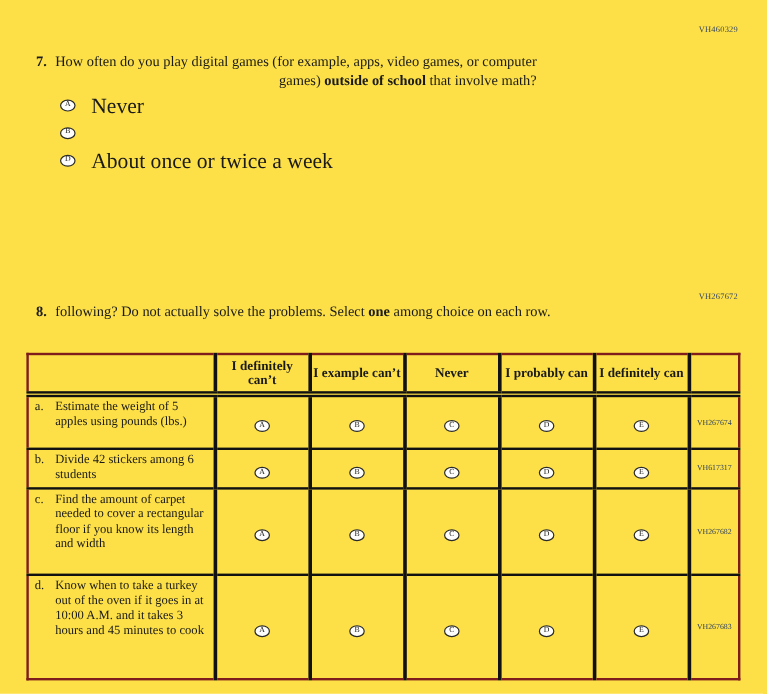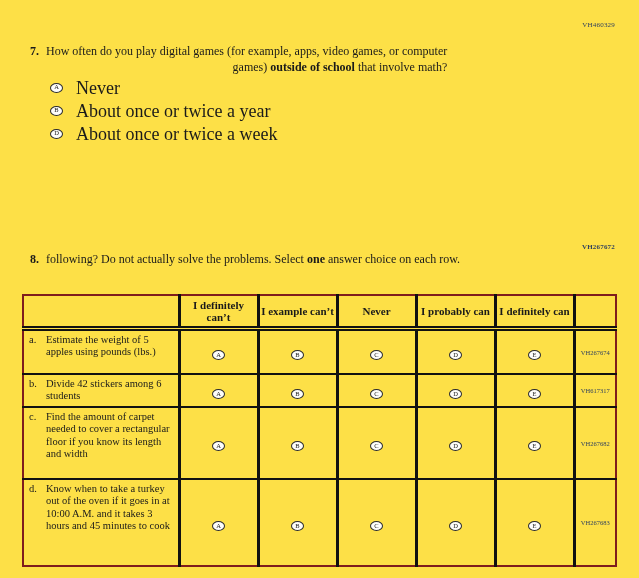--- a/index.html
+++ b/index.html
@@ -14,21 +14,21 @@
   }
   .vh-code {
     position: absolute;
     right: 24px;
     font-size: 7px;
     letter-spacing: 0.2px;
     color: #31425e;
     text-align: right;
   }
   .code-q7 { top: 21px; }
-  .code-q8 { top: 243px; font-weight: bold; }
+  .code-q8 { top: 243px; }
 
   .question {
     position: absolute;
     left: 30px;
     display: flex;
   }
   .q7 { top: 43px; }
   .q8 { top: 251px; }
   .qnum {
     font-weight: bold;
@@ -130,38 +130,37 @@
         <div class="option">
           <span class="bubble">
               <span class="bletter">A</span>
             </span>
           <span class="olabel">Never</span>
         </div>
         <div class="option">
           <span class="bubble">
               <span class="bletter">B</span>
             </span>
-          <span class="olabel">About once or twice a year</span>
         </div>
         <div class="option">
           <span class="bubble">
               <span class="bletter">D</span>
             </span>
           <span class="olabel">About once or twice a week</span>
         </div>
       </div>
     </div>
   </div>
 
   <div class="vh-code code-q8">VH267672</div>
 
   <div class="question q8">
     <span class="qnum">8.</span>
     <div class="qtext">
-      <div class="qline"><span>following? Do not actually solve the problems. Select </span><b>one</b><span> answer choice on each row.</span></div>
+      <div class="qline"><span>following? Do not actually solve the problems. Select </span><b>one</b><span> among choice on each row.</span></div>
     </div>
   </div>
 
   <table class="grid">
     <colgroup>
       <col style="width:156px">
         <col style="width:79px">
         <col style="width:79px">
         <col style="width:79px">
         <col style="width:79px">

